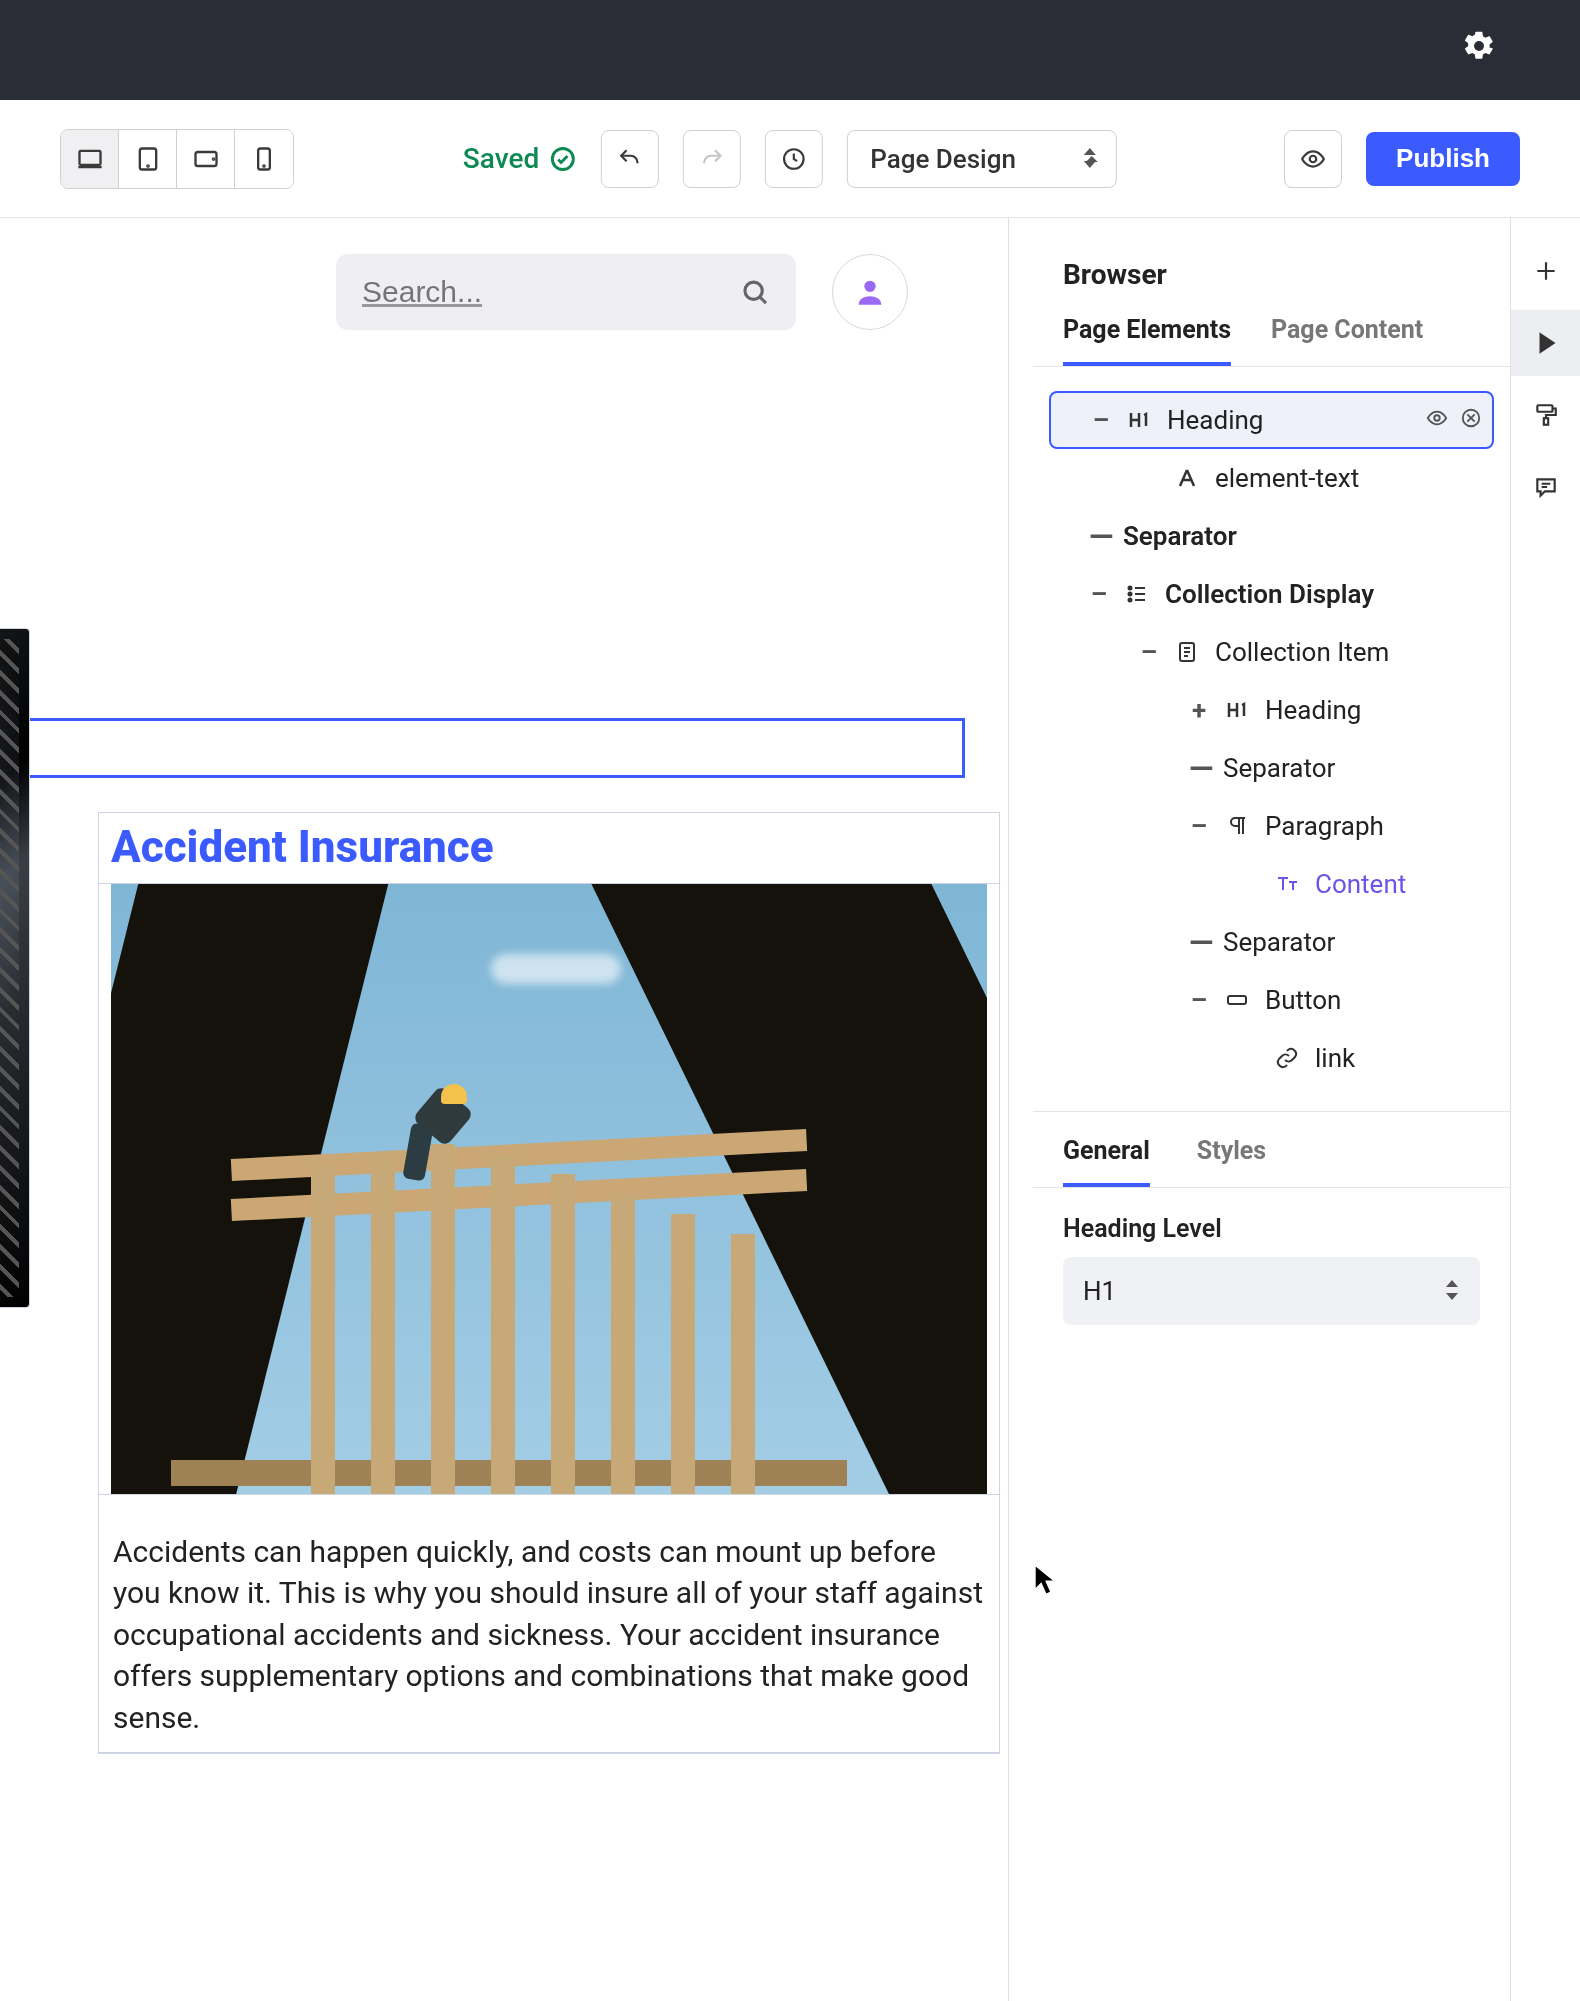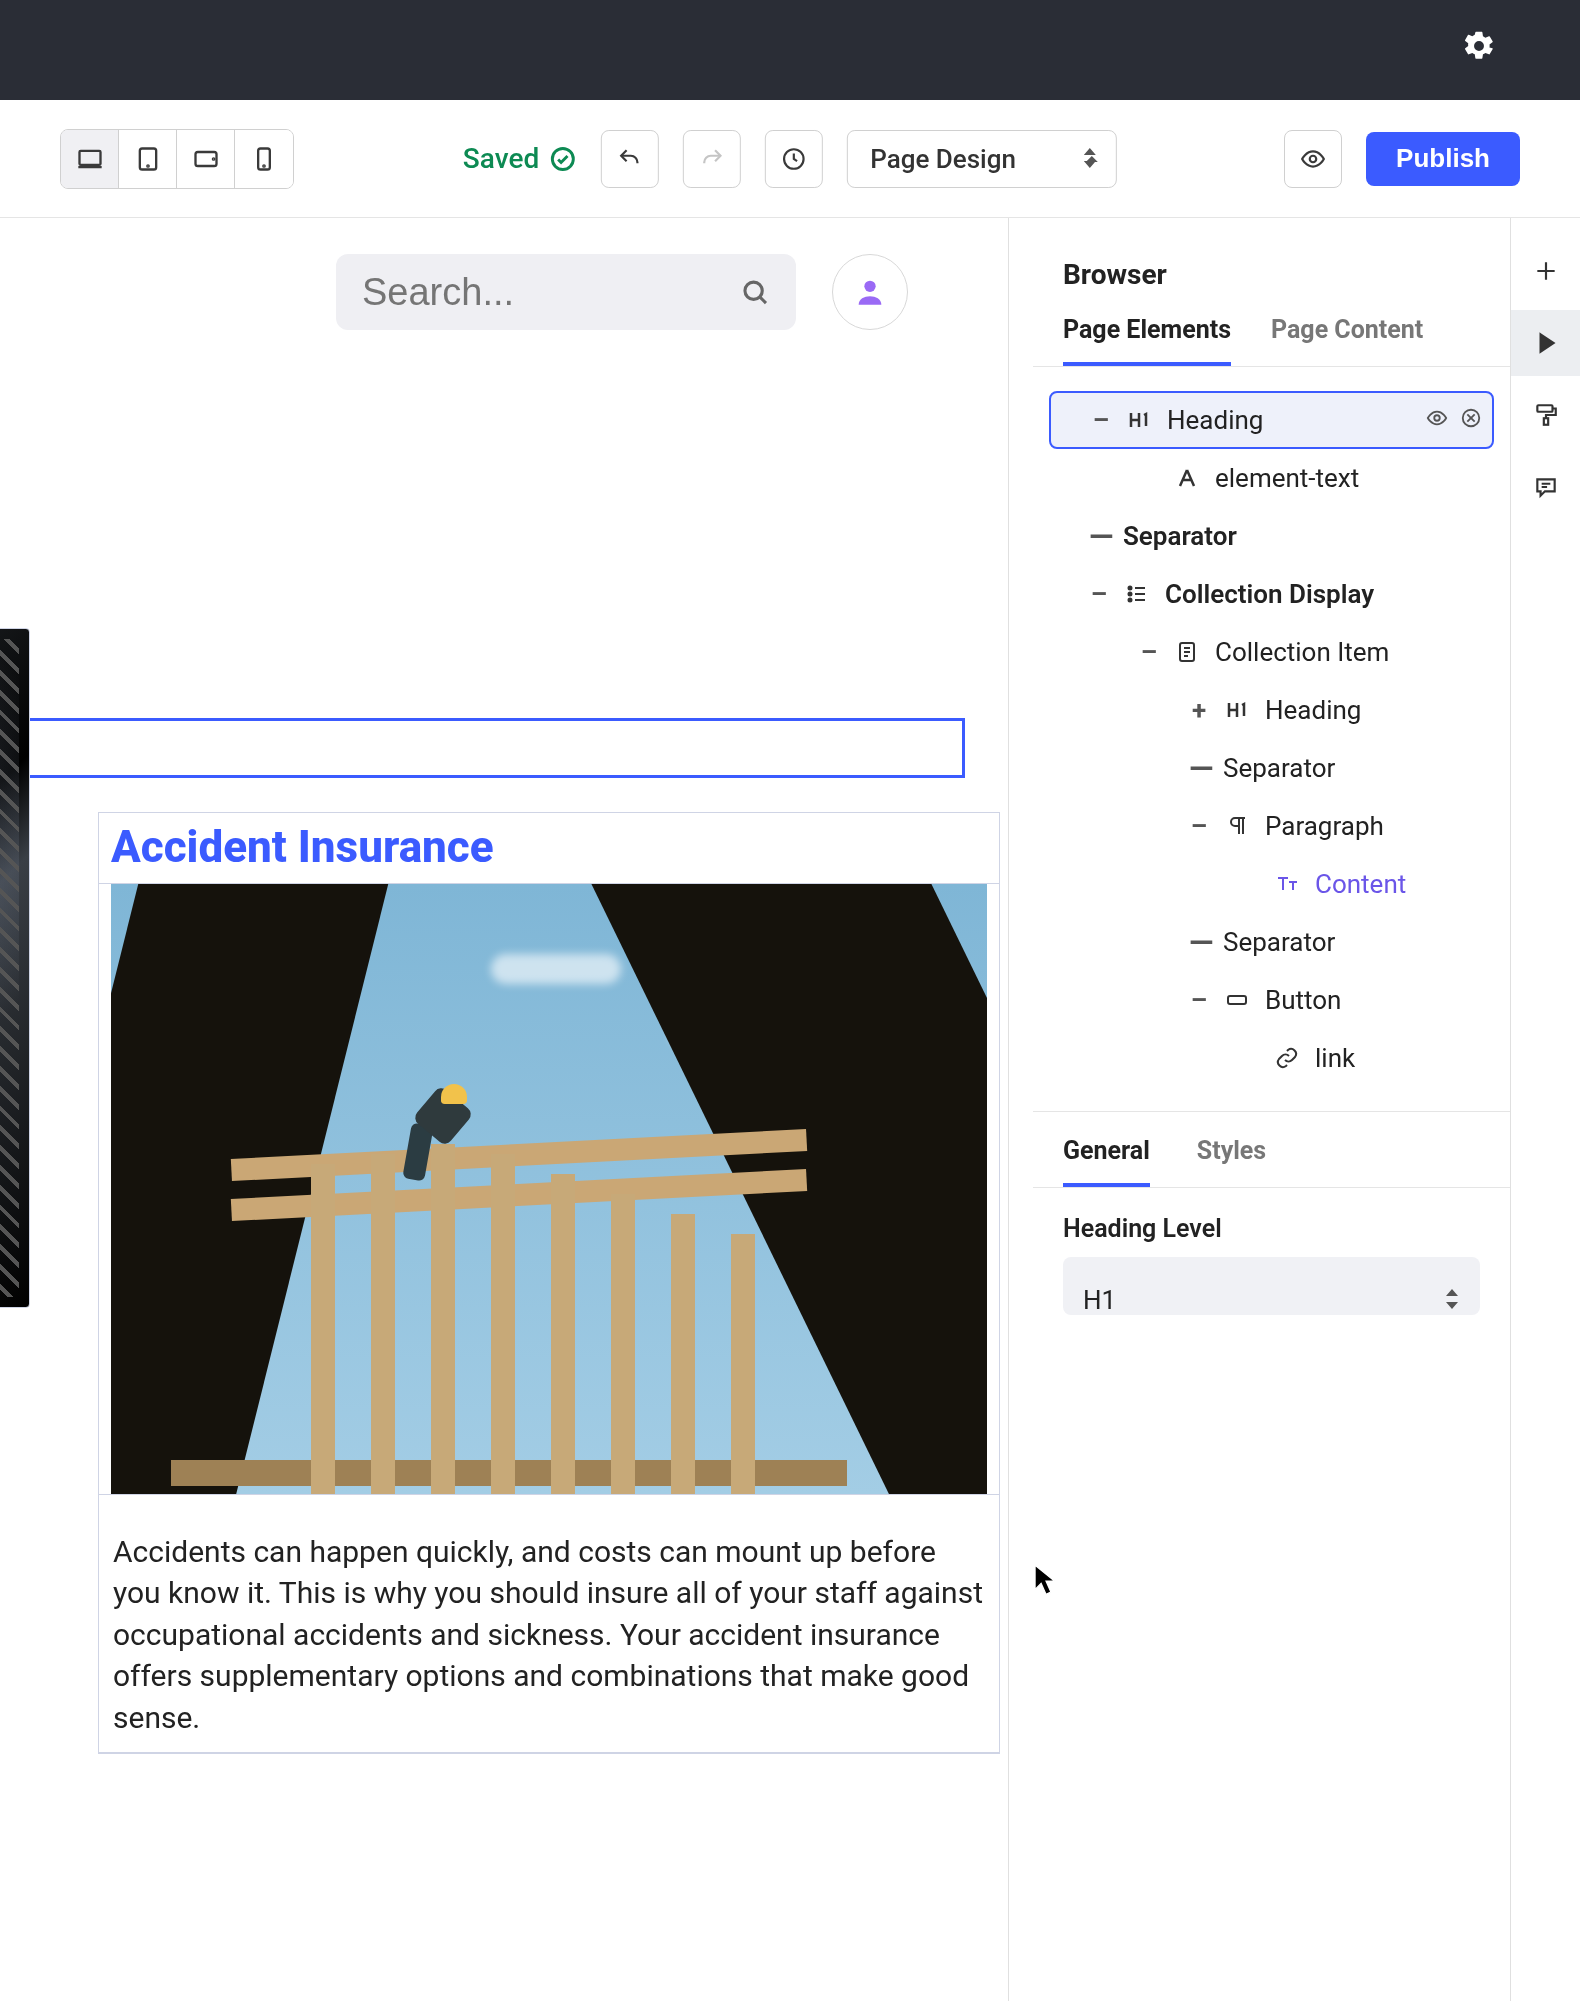--- a/index.html
+++ b/index.html
@@ -223,25 +223,25 @@
 
 .props-tabs {
   display:flex; gap:47px; padding: 24px 30px 0 30px; border-bottom:1px solid #e5e5e5;
 }
 .props-body { padding: 26px 30px; }
 .prop-label { font-size: 25px; font-weight: 600; color:#222; margin-bottom: 14px; display:block; }
 .prop-select {
   background: #f0f1f5;
   border: none;
   border-radius: 8px;
-  height: 58px;
+  height: 68px;
   width: 100%;
   padding: 0 20px;
   font-size: 26px;
-  display:flex; align-items:flex-end; justify-content:space-between;
+  display:flex; align-items:center; justify-content:space-between;
   cursor:pointer;
   color:#222;
 }
 .prop-select .sorticon svg{fill:#555;}
 
 
 .canvas {
   position:absolute;
   top:218px; left:0; right:572px; bottom:0;
   overflow:hidden;
@@ -269,21 +269,21 @@
   width:460px;
   height:76px;
   background:#efeff3;
   border-radius:12px;
   display:flex;
   align-items:center;
   justify-content:space-between;
   padding:0 26px;
 }
 .search-pill input{
-  border:none;background:transparent;font-size:38px;color:#999;outline:none;width:100%;
+  border:none;background:transparent;font-size:30px;color:#999;outline:none;width:100%;text-decoration:underline;
 }
 .search-pill svg{width:32px;height:32px;stroke:#666;stroke-width:2.5;fill:none;}
 
 .avatar-pill{
   position:absolute; top:36px; left:832px;
   width:76px;height:76px;border:1px solid #d8d8d8;border-radius:50%;
   display:flex;align-items:center;justify-content:center;cursor:pointer;
   background:#fff;
 }
 .avatar-pill svg{width:34px;height:34px;fill:#9a6af5;}

